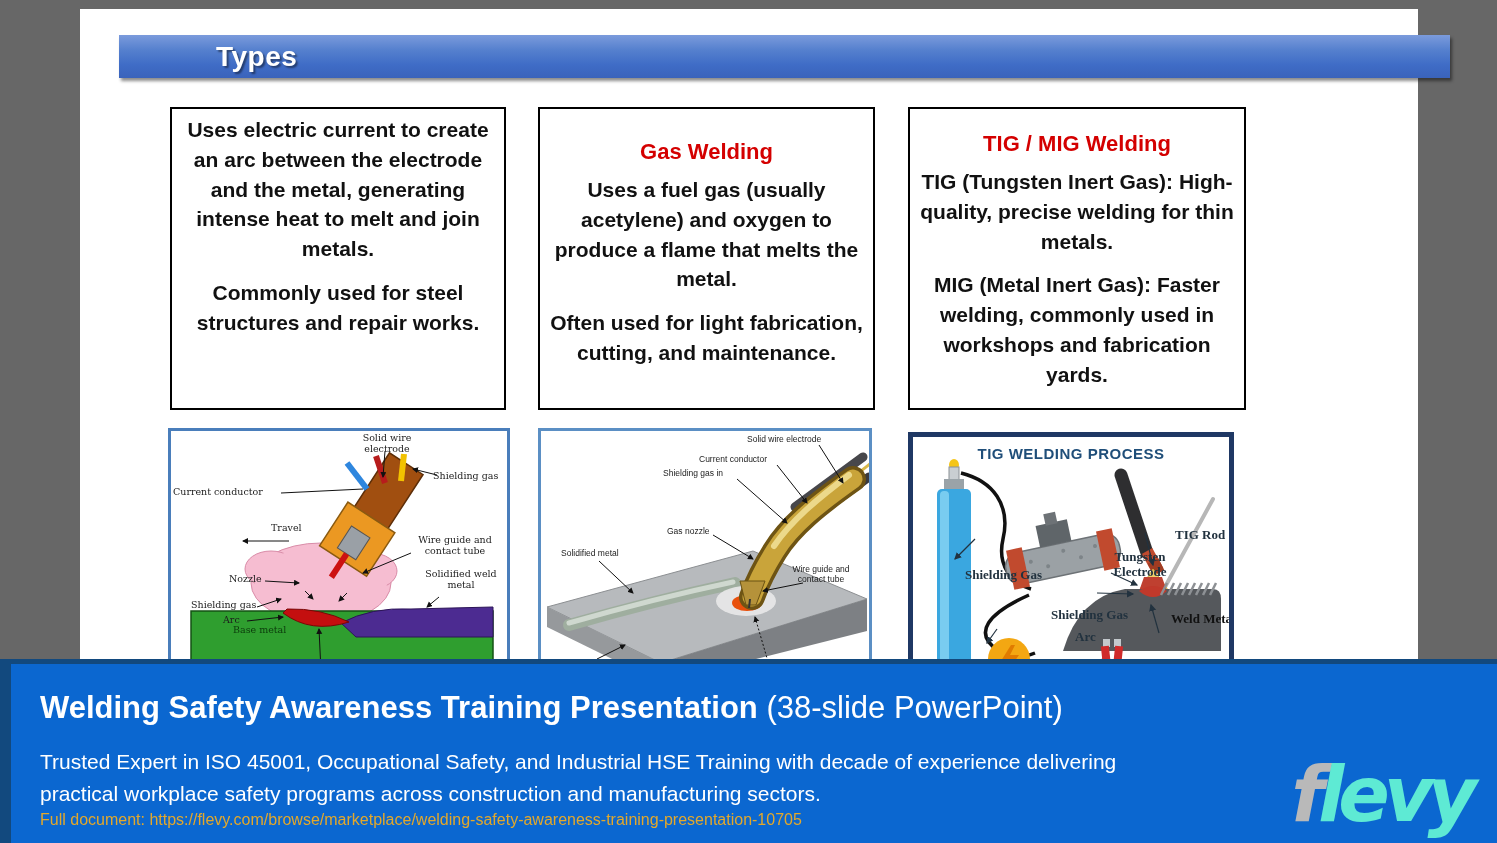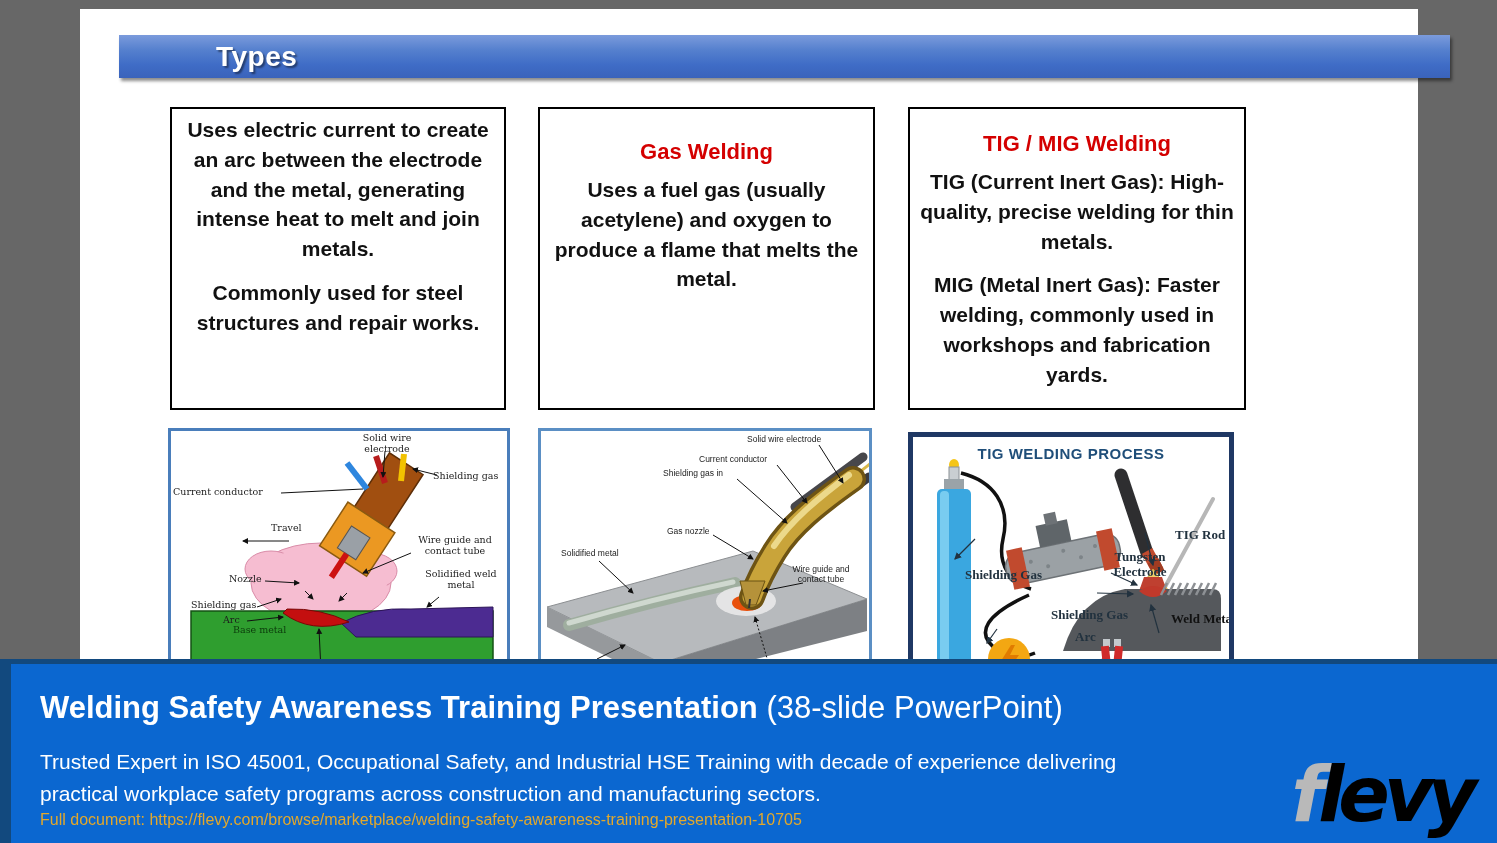--- a/index.html
+++ b/index.html
@@ -80,44 +80,45 @@
   .footer-link{
     position:absolute;left:29px;top:147px;font-size:16px;color:#e3a82b;
     text-decoration:none;cursor:pointer;
   }
   .flevy-logo{
     position:absolute;right:26px;bottom:10px;
     font-family:"DejaVu Sans",sans-serif;font-weight:bold;font-style:italic;
     font-size:76px;letter-spacing:-6px;line-height:1;
   }
   .flevy-logo .f{color:#b9b9b9;}
-  .flevy-logo .levy{color:#000000;}
+  .flevy-logo .levy{color:#5eead4;}
 </style>
 </head>
 <body>
 
 <div class="slide"></div>
 
 <div class="title-bar">
   <span class="bar-title">Types</span>
 </div>
 
 <div class="info-box" id="box-arc">
   <p>Uses electric current to create an arc between the electrode and the metal, generating intense heat to melt and join metals.</p>
   <p>Commonly used for steel structures and repair works.</p>
 </div>
 
 <div class="info-box" id="box-gas">
   <h3>Gas Welding</h3>
   <p>Uses a fuel gas (usually acetylene) and oxygen to produce a flame that melts the metal.</p>
+  <p>Often used for light fabrication, cutting, and maintenance.</p>
 </div>
 
 <div class="info-box" id="box-tig">
   <h3>TIG / MIG Welding</h3>
-  <p>TIG (Current Inert Gas): High-quality, precise welding for thin metals.</p>
+  <p>TIG (Tungsten Inert Gas): High-quality, precise welding for thin metals.</p>
   <p>MIG (Metal Inert Gas): Faster welding, commonly used in workshops and fabrication yards.</p>
 </div>
 
 <div class="diagram" id="diagram-1">
   <svg width="336" height="242" viewBox="0 0 336 242">
     <defs>
       <marker id="ar1" markerWidth="7" markerHeight="7" refX="5" refY="3" orient="auto">
         <path d="M0,0 L6,3 L0,6 Z" fill="#111"></path>
       </marker>
     </defs>

